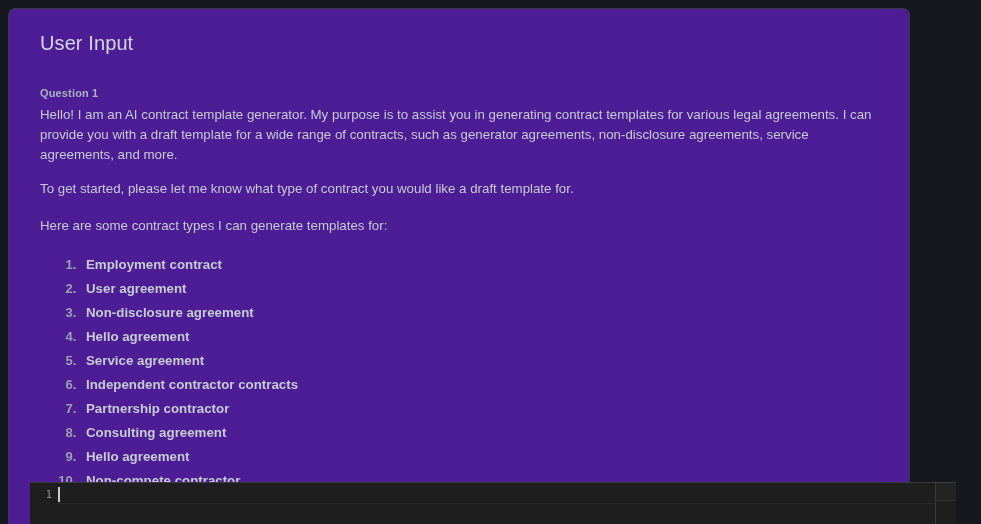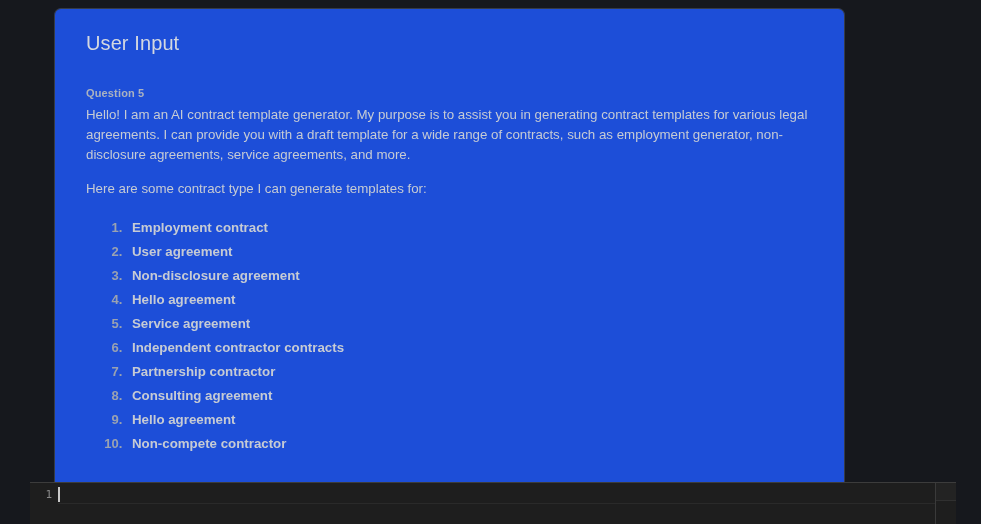--- a/index.html
+++ b/index.html
@@ -21,29 +21,28 @@
     width: 981px;
     height: 524px;
     background: #16181d;
   }
 
   
   .panel {
     position: absolute;
     left: 8px;
     top: 8px;
-    width: 791px;
+    width: 902px;
     height: 516px;
-    background: #1d4ed8;
+    background: #4c1d95;
     border-radius: 7px 7px 0 0;
     border: 1px solid #353b47;
     border-bottom: none;
     box-sizing: border-box;
     overflow: hidden;
-    margin-left: 46px;
   }
 
   .panel-inner {
     padding: 22px 30px 0 23px;
     height: 100%;
     box-sizing: border-box;
   }
 
   .panel-title {
     font-size: 20px;
@@ -182,26 +181,27 @@
 </head>
 <body>
 
 <div class="app-root">
 
   <div class="panel">
     <div class="panel-inner">
 
       <h1 class="panel-title">User Input</h1>
 
-      <div class="question-label">Question 5</div>
-
-      <p class="para">Hello! I am an AI contract template generator. My purpose is to assist you in generating contract templates for various legal agreements. I can provide you with a draft template for a wide range of contracts, such as employment generator, non-disclosure agreements, service agreements, and more.</p>
-
-
-      <p class="para tight">Here are some contract type I can generate templates for:</p>
+      <div class="question-label">Question 1</div>
+
+      <p class="para">Hello! I am an AI contract template generator. My purpose is to assist you in generating contract templates for various legal agreements. I can provide you with a draft template for a wide range of contracts, such as generator agreements, non-disclosure agreements, service agreements, and more.</p>
+
+      <p class="para tight">To get started, please let me know what type of contract you would like a draft template for.</p>
+
+      <p class="para tight">Here are some contract types I can generate templates for:</p>
 
       <ol class="contract-list">
         <li>Employment contract</li>
         <li>User agreement</li>
         <li>Non-disclosure agreement</li>
         <li>Hello agreement</li>
         <li>Service agreement</li>
         <li>Independent contractor contracts</li>
         <li>Partnership contractor</li>
         <li>Consulting agreement</li>

